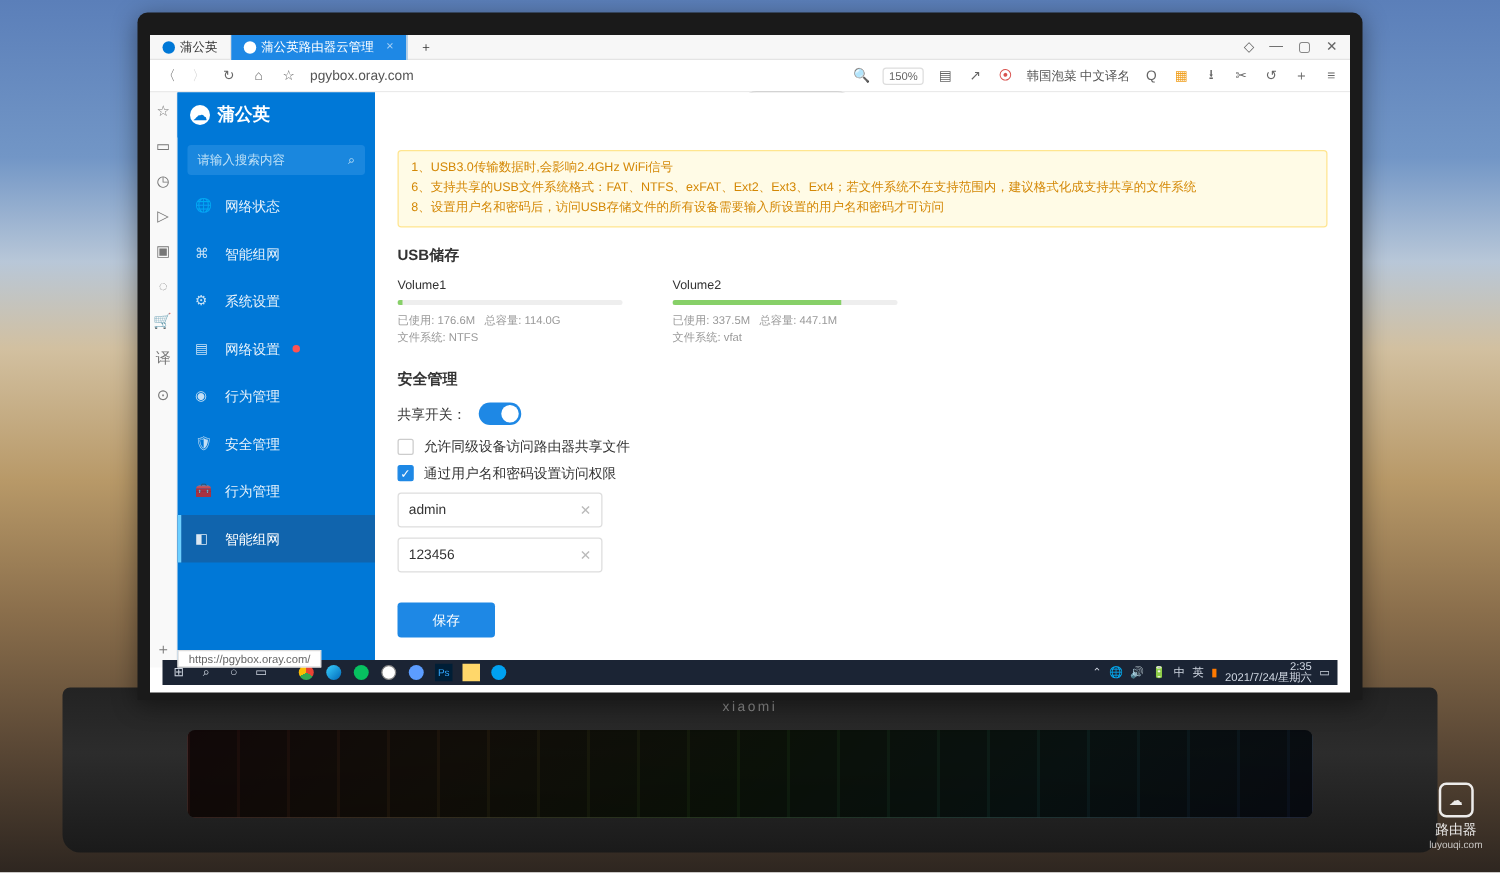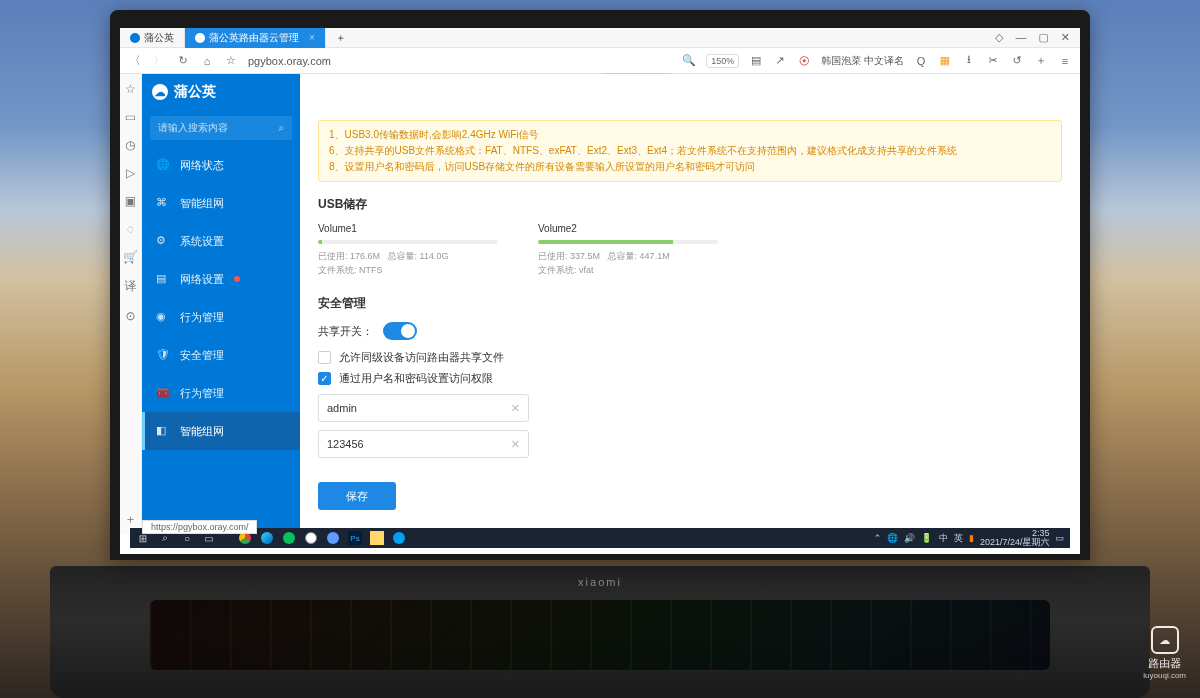--- a/index.html
+++ b/index.html
@@ -4,21 +4,21 @@
 <style>
 * { margin: 0; padding: 0; box-sizing: border-box; font-family: "Microsoft YaHei", Arial, sans-serif; }
 body { width: 1200px; height: 698px; overflow: hidden; position: relative; }
 
 
 .desk-bg { position: absolute; inset: 0; background: linear-gradient(to bottom, #5b7fb9 0%, #7296c6 18%, #b8c7d8 30%, #d2c0a0 40%, #b89968 55%, #8b6f4c 70%, #5c4936 85%, #2e2620 100%); }
 
 
 .laptop { position: absolute; left: 50px; right: 50px; top: 0; bottom: 0; }
 .bezel { position: absolute; left: 60px; right: 60px; top: 10px; bottom: 138px; background: #1a1a1a; border-radius: 8px 8px 0 0; padding: 18px 10px 4px 10px; box-shadow: 0 4px 20px rgba(0,0,0,.4); }
-.laptop-base { position: absolute; left: 0; right: 0; bottom: 0; height: 132px; background: linear-gradient(180deg,#232323 0%,#2c2c2c 40%,#1a1a1a 100%); border-radius: 6px 6px 14px 14px; }
+.laptop-base { position: absolute; left: 0; right: 0; bottom: 16px; height: 132px; background: linear-gradient(180deg,#232323 0%,#2c2c2c 40%,#1a1a1a 100%); border-radius: 6px 6px 14px 14px; }
 .laptop-brand { position: absolute; left: 0; right: 0; top: 10px; text-align: center; color: #888; font-size: 11px; letter-spacing: 2px; font-family: Arial; }
 .keyboard { position: absolute; left: 100px; right: 100px; top: 34px; bottom: 28px; background: repeating-linear-gradient(90deg,#1a1a1a 0 2px,#0d0d0d 2px 40px), linear-gradient(135deg,#ff3d3d 0%,#ffb13d 25%,#6fff3d 50%,#3dfff0 75%,#3d6fff 100%); background-blend-mode: multiply; border-radius: 6px; opacity:.85;}
 .screen { position: absolute; inset: 18px 10px 6px 10px; background: #fff; overflow: hidden; font-size: 11px; color: #333; }
 
 
 .titlebar { height: 20px; background: #f7f7f7; display: flex; align-items: center; border-bottom: 1px solid #e4e4e4; }
 .tab { height: 20px; display: flex; align-items: center; padding: 0 10px; gap: 4px; font-size: 10px; border-right: 1px solid #e4e4e4; }
 .tab.active { background: #1e88e5; color: #fff; }
 .tab .close { margin-left: 6px; opacity: .6; }
 .win-controls { margin-left: auto; display: flex; gap: 12px; padding-right: 10px; color: #666; font-size: 11px; }
@@ -63,21 +63,21 @@
 .vol-name { font-size:10px; color:#333; margin-bottom:6px;}
 .bar { height:4px; background:#eee; border-radius:2px; overflow:hidden; margin-bottom:6px;}
 .bar .fill { height:100%; background:#87d068;}
 .vol-meta { font-size:9px; color:#999; line-height:1.5;}
 .toggle-row { display:flex; align-items:center; gap:10px; margin:10px 0; font-size:11px; color:#333;}
 .switch { width:34px;height:18px;background:#1e88e5;border-radius:9px;position:relative;cursor:pointer;}
 .switch::after{content:"";position:absolute;right:2px;top:2px;width:14px;height:14px;background:#fff;border-radius:50%;}
 .chk-row { display:flex; align-items:center; gap:8px; margin:6px 0; font-size:11px; color:#333;}
 .chk { width:13px;height:13px;border:1px solid #ccc;border-radius:2px;display:flex;align-items:center;justify-content:center;font-size:10px;color:#fff;}
 .chk.checked { background:#1e88e5;border-color:#1e88e5;}
-.field { width:211px; height:28px; border:1px solid #ddd; border-radius:3px; display:flex; align-items:center; padding:0 8px; margin:8px 0; font-size:11px; color:#333;}
+.field { width:164px; height:28px; border:1px solid #ddd; border-radius:3px; display:flex; align-items:center; padding:0 8px; margin:8px 0; font-size:11px; color:#333;}
 .field .clear { margin-left:auto; color:#bbb; cursor:pointer;}
 .save-btn { width:78px;height:28px;background:#1e88e5;color:#fff;border:none;border-radius:3px;font-size:11px;margin-top:16px;cursor:pointer;}
 
 
 .status-url { position:absolute; left:22px; bottom:20px; height:14px; background:#fff; border:1px solid #ddd; font-size:9px; color:#666; padding:0 8px; display:flex; align-items:center; z-index:5;}
 
 
 .taskbar { position:absolute; left:10px; right:10px; bottom:6px; height:20px; background:#1b2434; display:flex; align-items:center; padding:0 6px; gap:8px; color:#cfd6e1; font-size:10px;}
 .taskbar .tic { width:14px; height:14px; display:flex;align-items:center;justify-content:center;}
 .taskbar .tray { margin-left:auto; display:flex; align-items:center; gap:6px; font-size:9px;}

